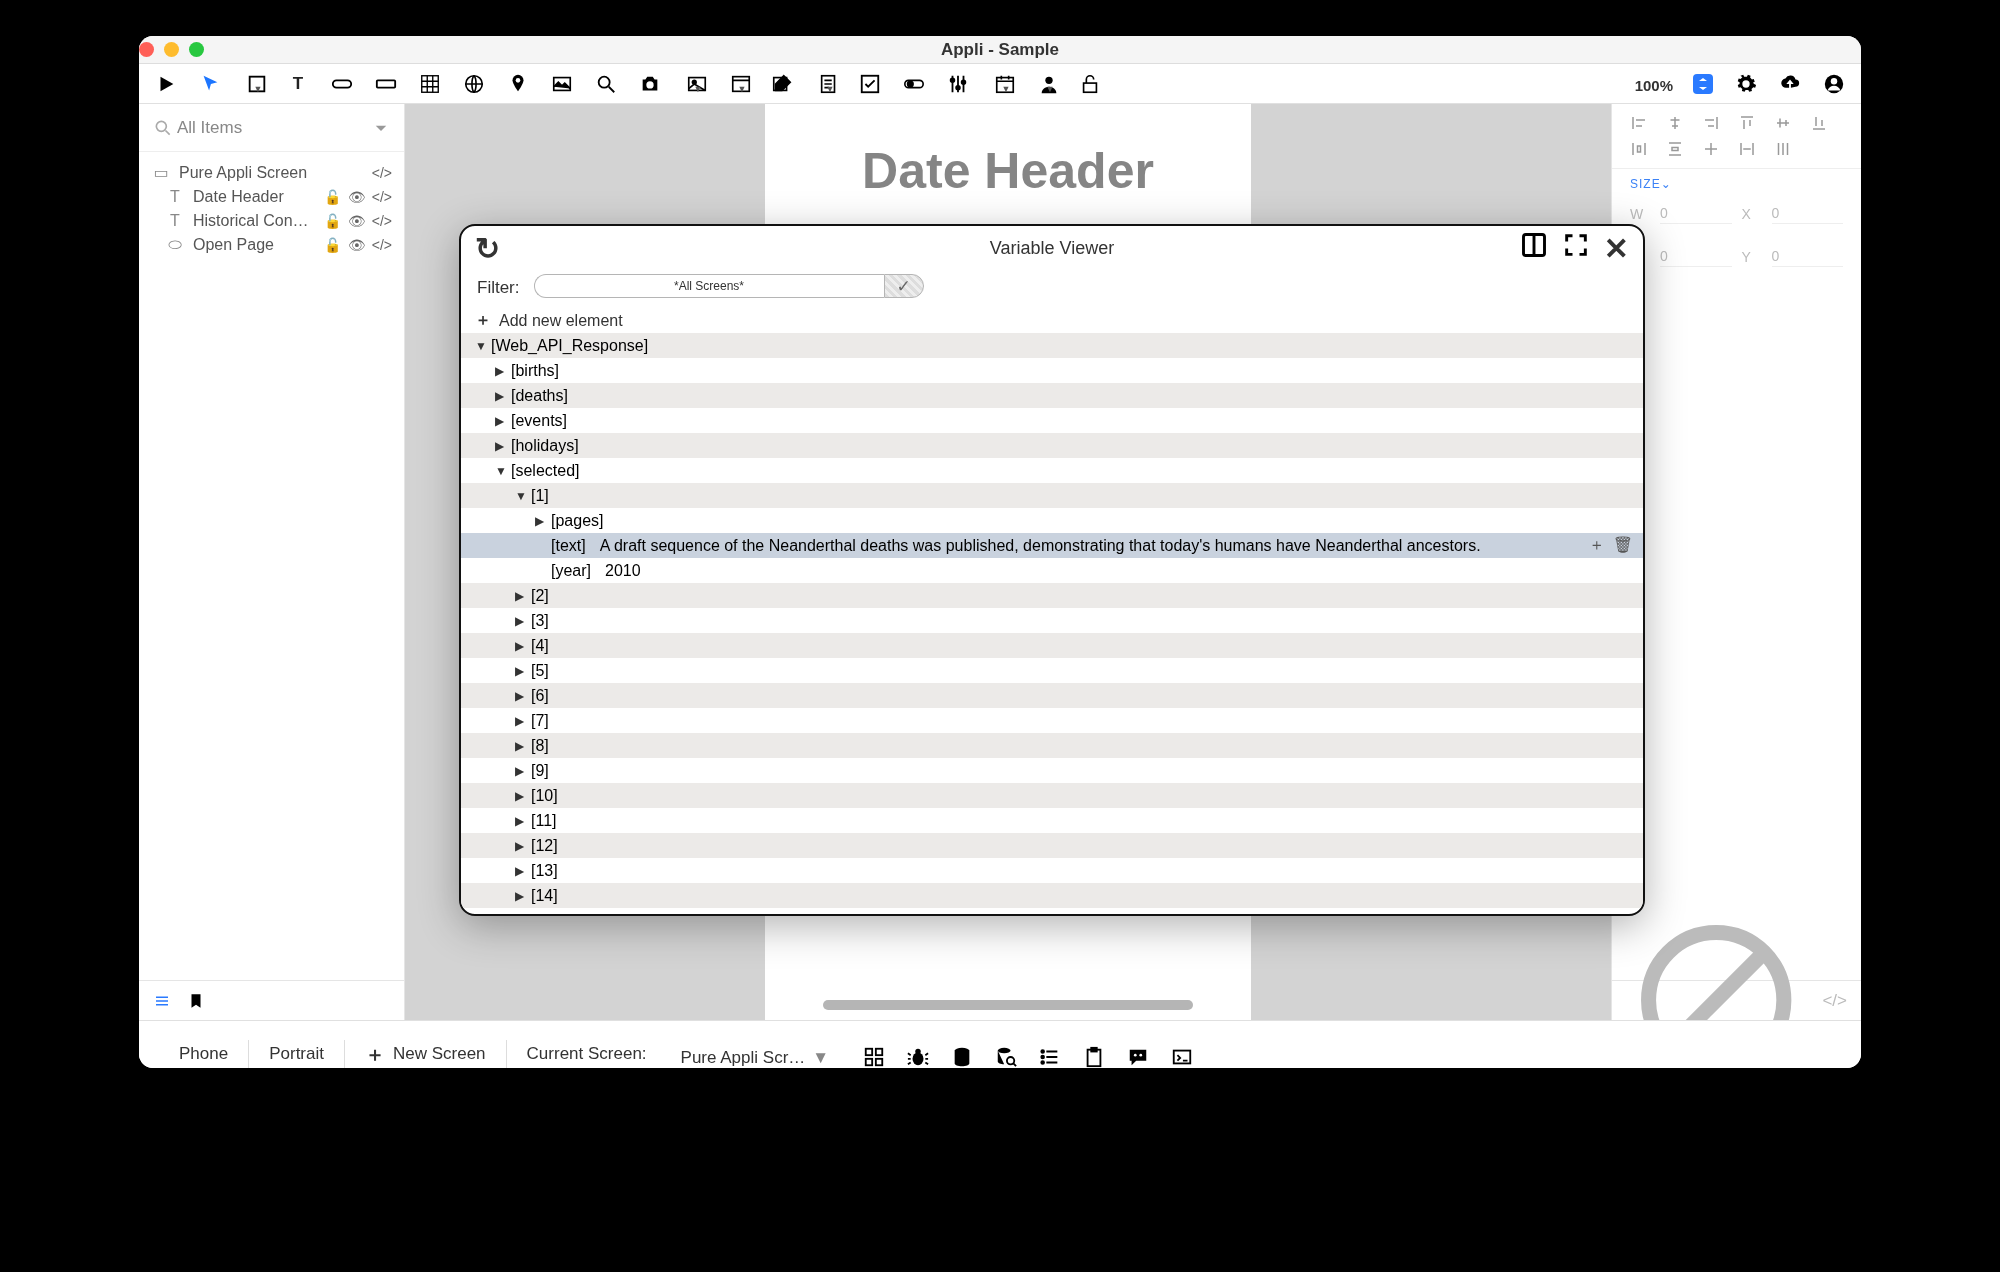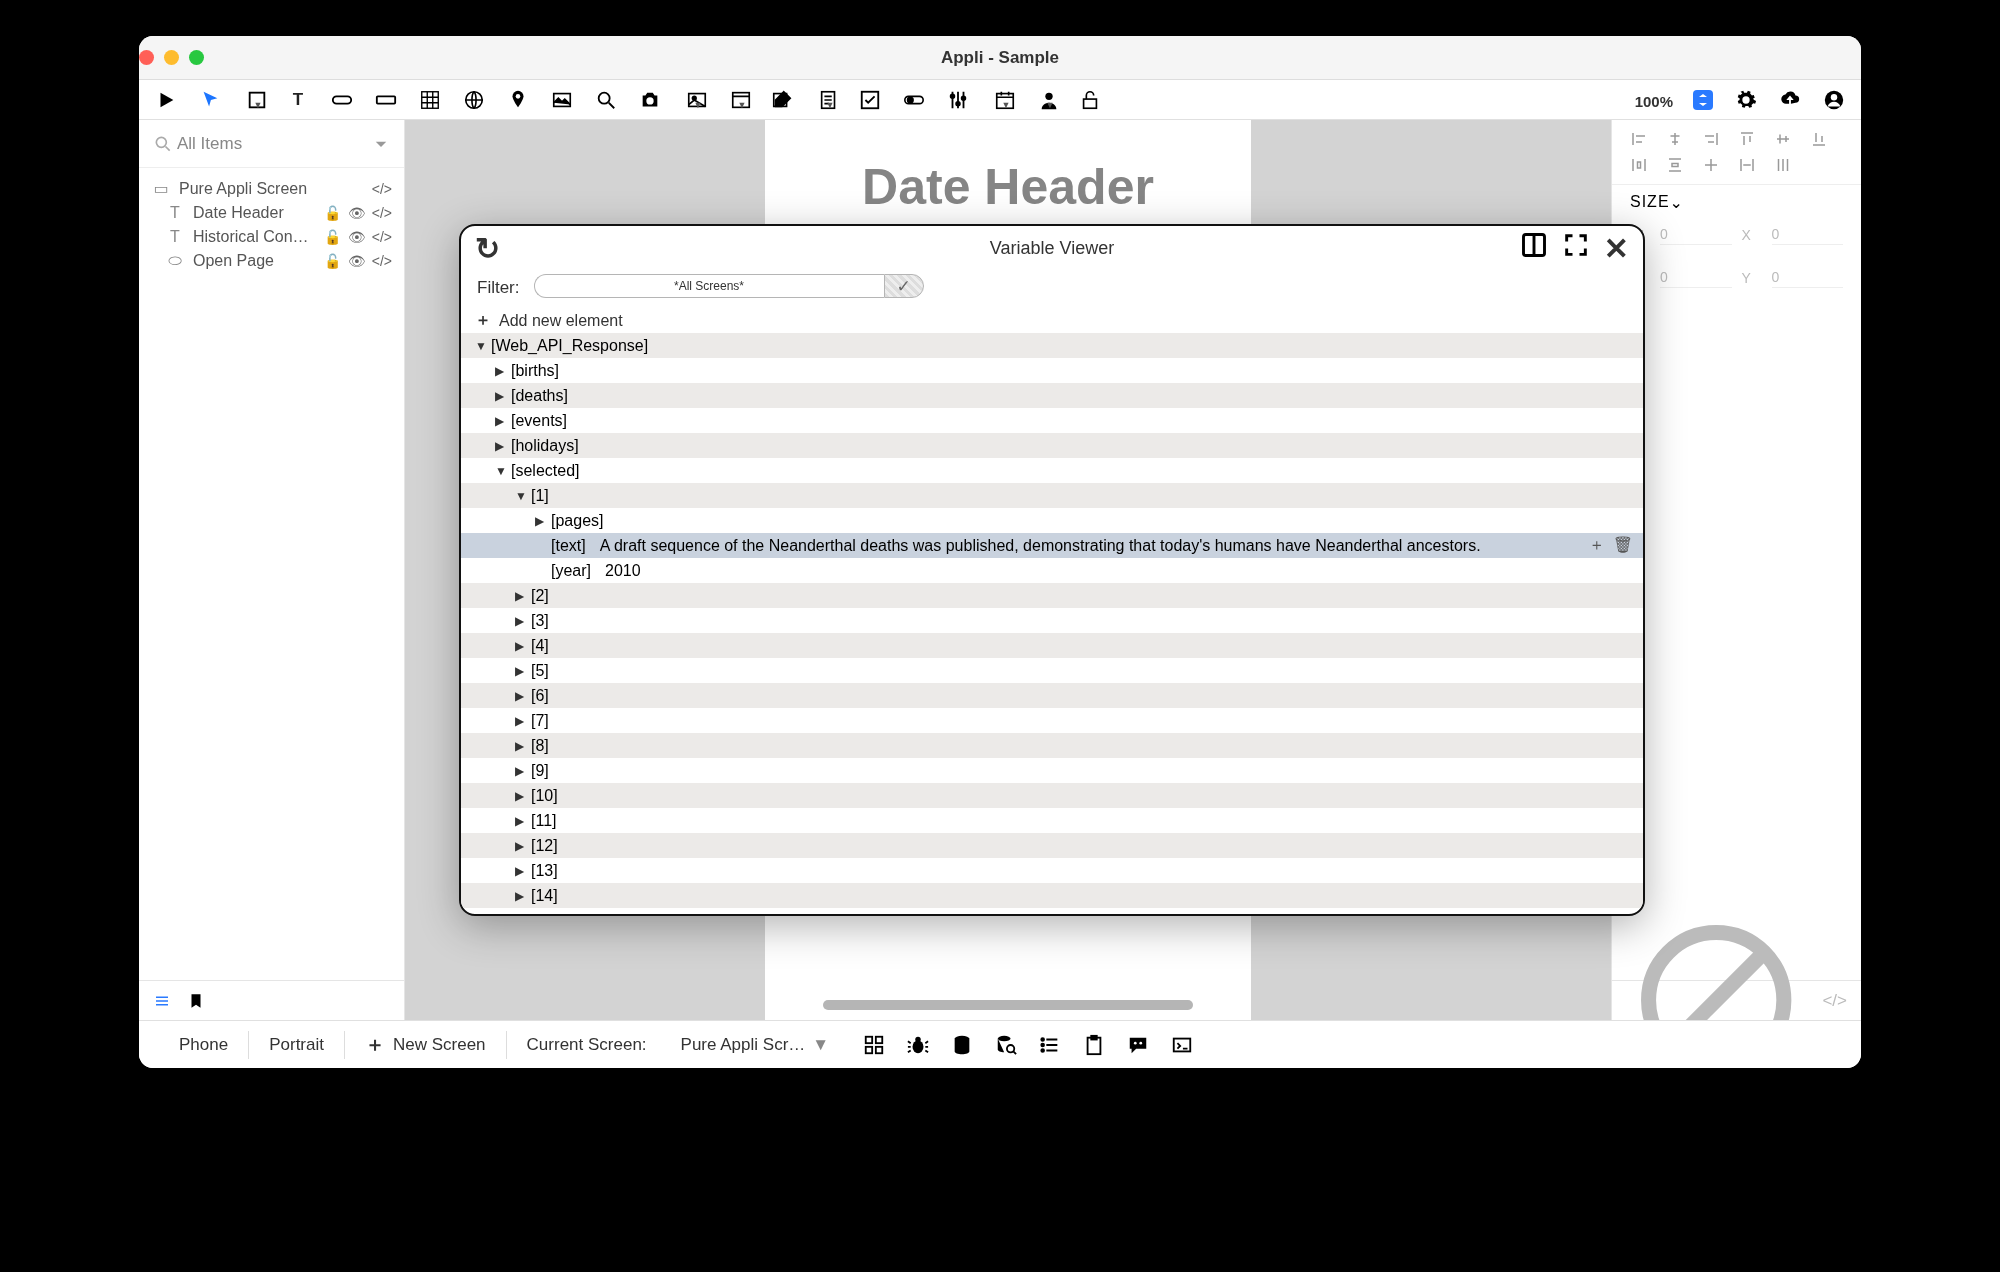--- a/index.html
+++ b/index.html
@@ -21,21 +21,21 @@
     background: #fff;
     border-radius: 14px;
     overflow: hidden;
     box-shadow: 0 20px 60px rgba(0,0,0,0.5);
     position: relative;
     display: flex;
     flex-direction: column;
   }
   
   .titlebar {
-    height: 44px;
+    height: 28px;
     background: #f5f5f5;
     border-bottom: 1px solid #ddd;
     display: flex;
     align-items: center;
     padding: 0 0;
     position: relative;
   }
   .traffic {
     display: flex; gap: 10px;
   }
@@ -148,21 +148,21 @@
   }
   .align-toolbar {
     padding:10px 18px;
     display:flex; flex-wrap:wrap; gap:18px;
     row-gap:8px;
     color:#999;
   }
   .align-toolbar svg { width:18px; height:18px;}
   .size-header {
     padding:8px 18px 4px;
-    font-size:16px; color:#000000; letter-spacing:1px;
+    font-size:12px; color:#3b82f6; letter-spacing:1px;
     display:flex; 
     border-top:1px solid #eee;
   }
   .size-grid {
     display:grid;
     grid-template-columns: 20px 1fr 20px 1fr;
     gap:10px;
     padding:8px 18px 14px;
     align-items:center;
     color:#bbb; font-size:14px;
@@ -178,21 +178,21 @@
     display:flex; align-items:center; padding:0 14px; gap:16px;
     color:#bbb;
   }
 
   
   .bottombar {
     height:48px;
     border-top:1px solid #e0e0e0;
     background:#fff;
     display:flex;
-    align-items:center;
+    align-items:flex-end;
     padding:0 20px;
     gap:0;
     font-size:17px;
   }
   .bottombar .seg {
     padding:0 20px;
     border-right:1px solid #ddd;
     height:28px;
     display:flex; align-items:center;
     gap:8px;

